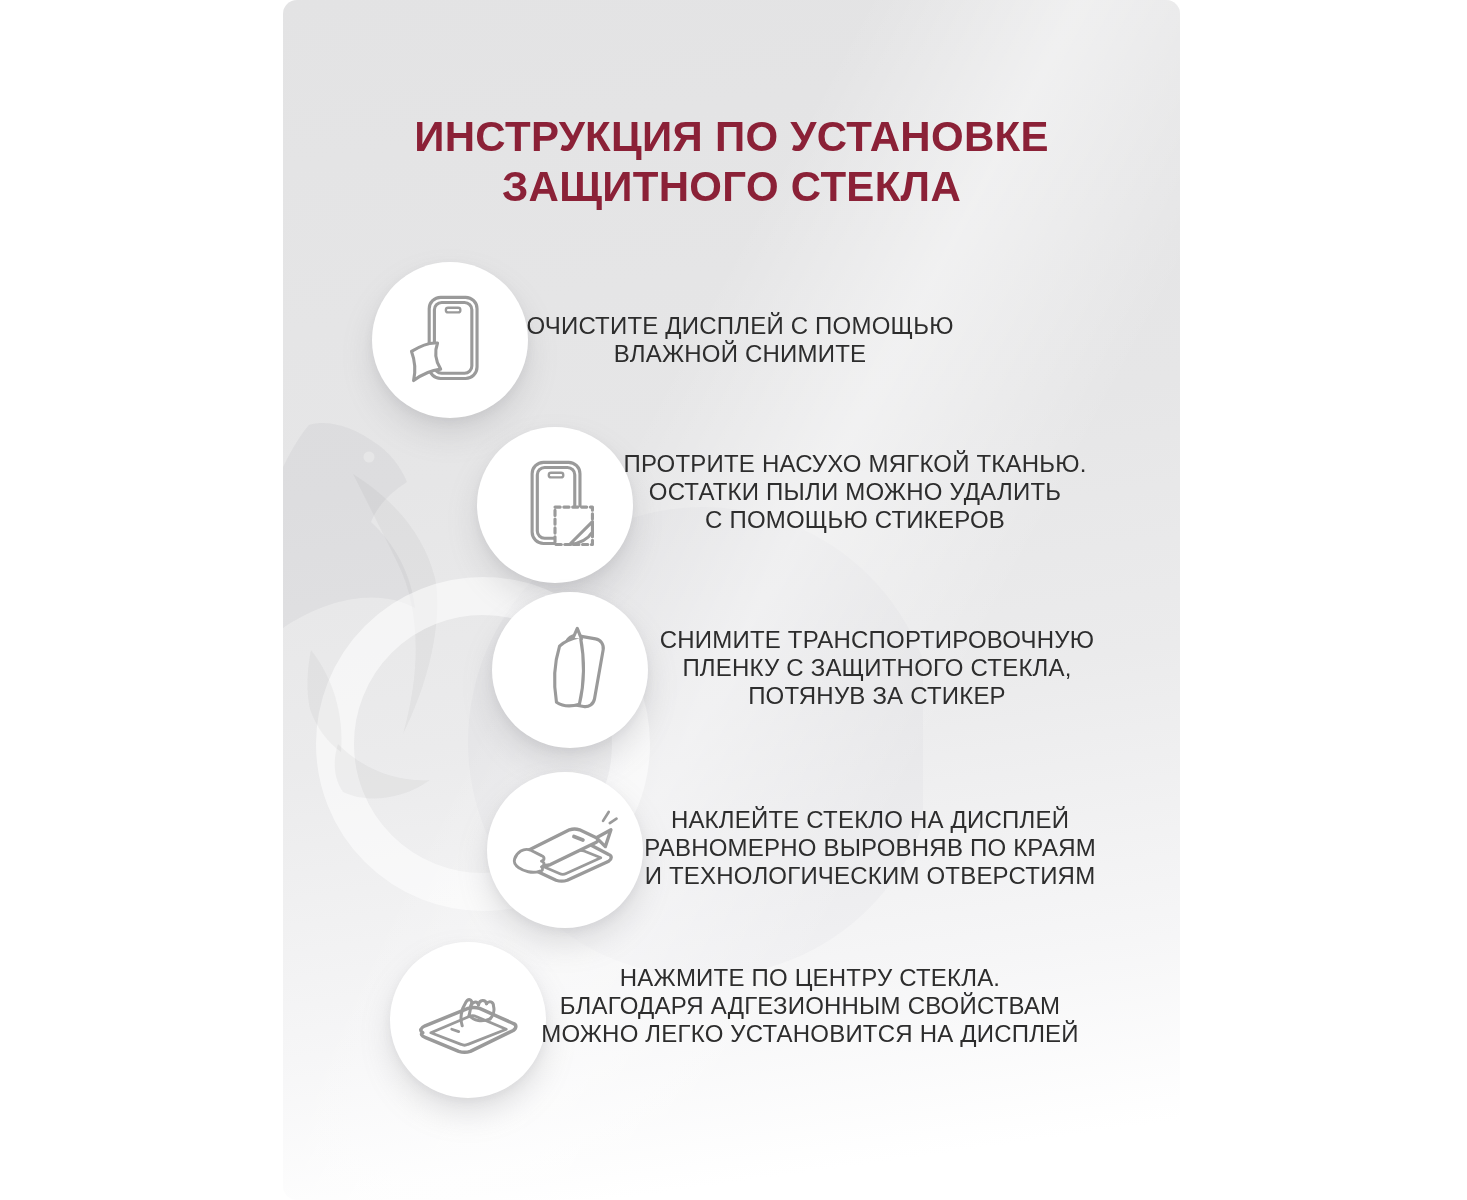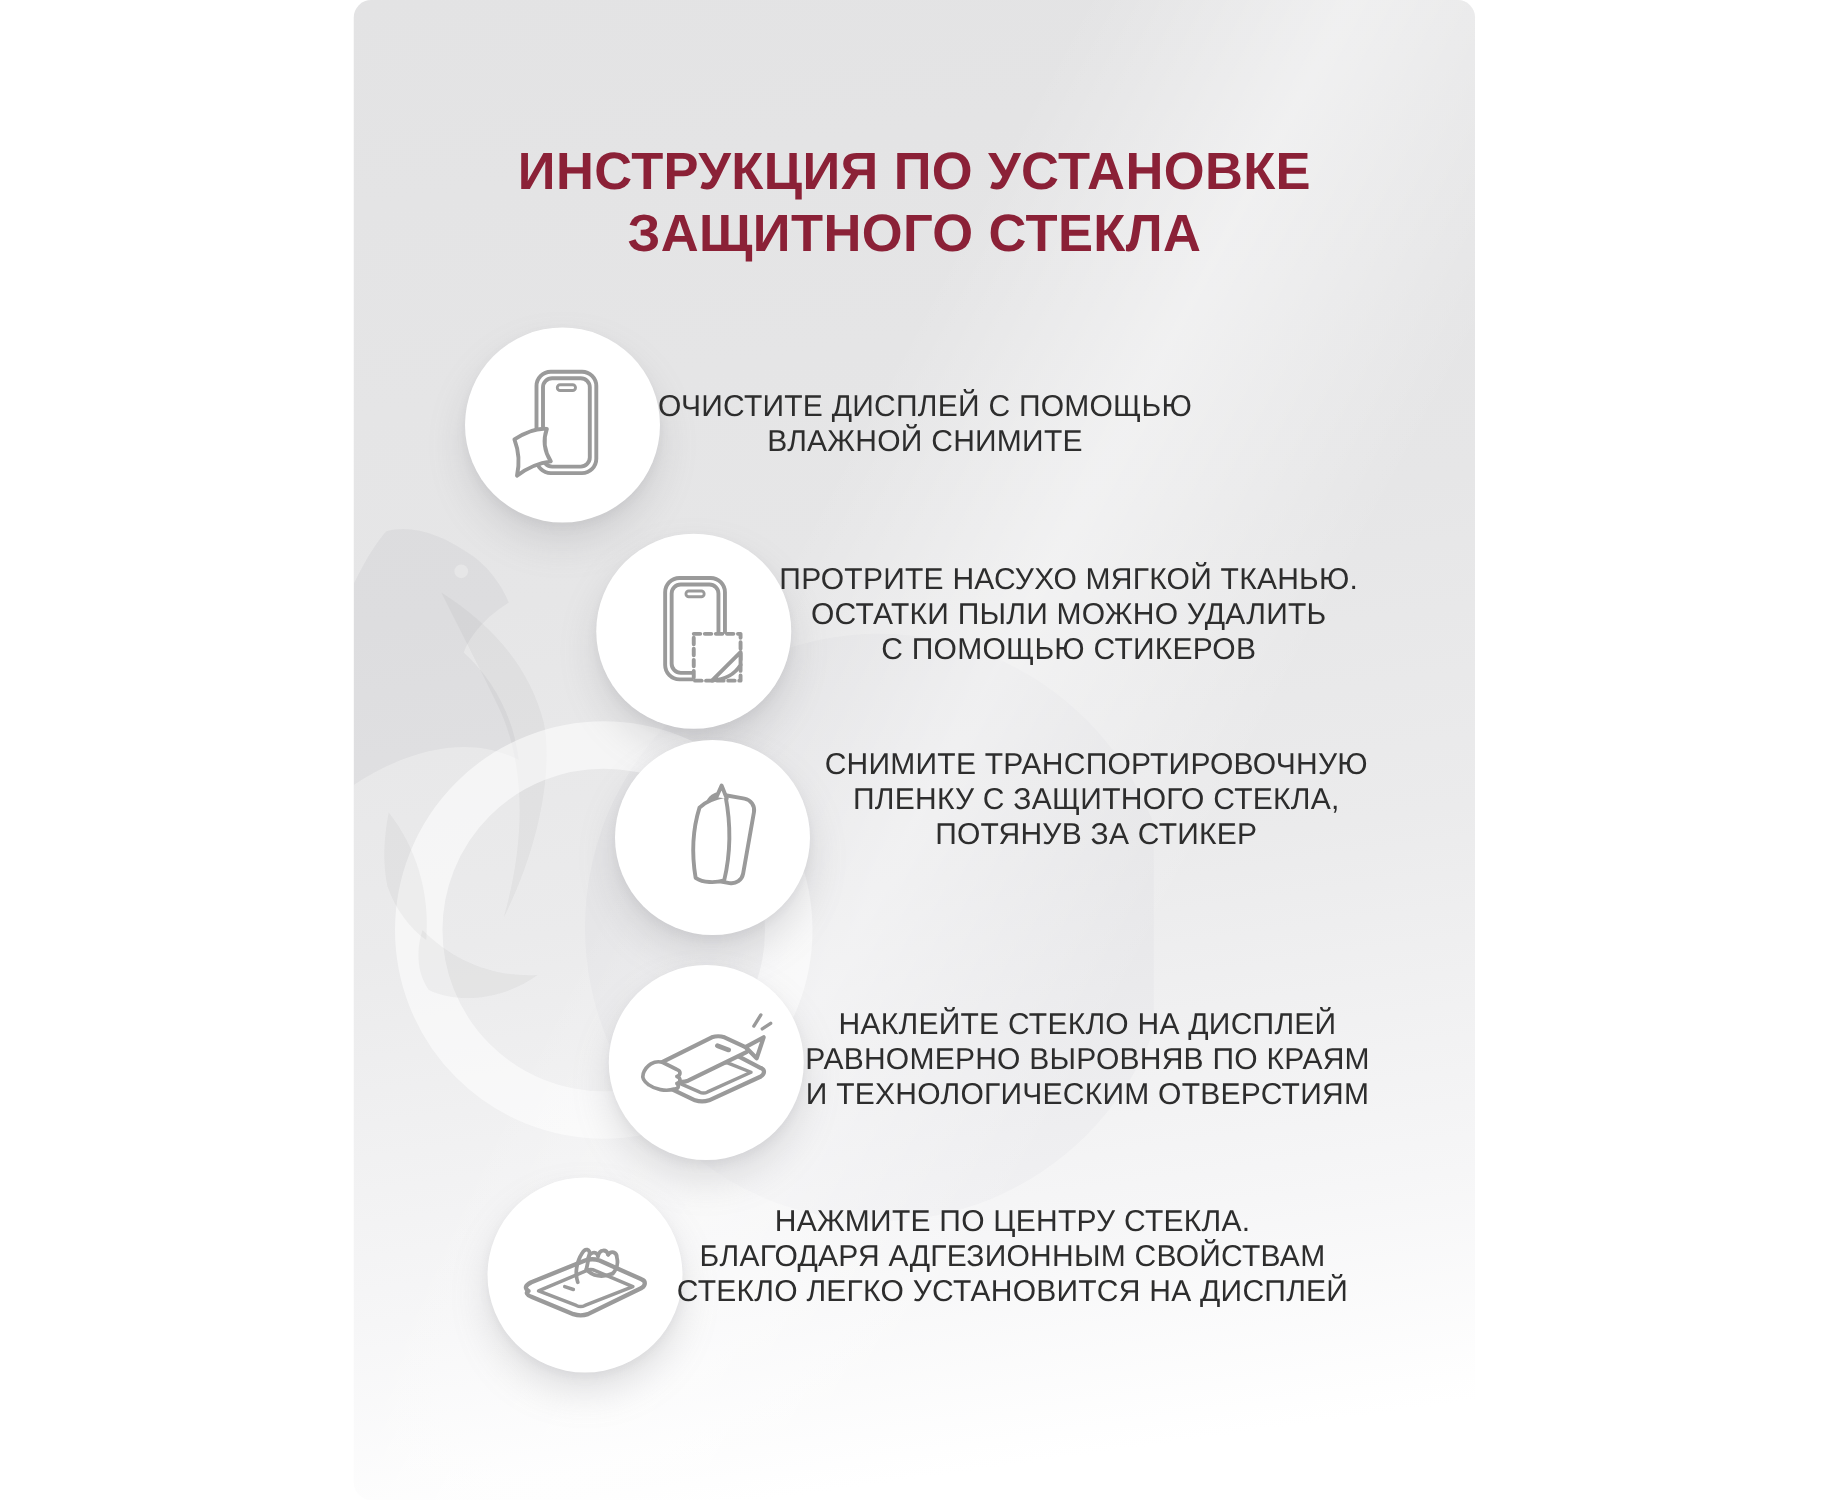--- a/index.html
+++ b/index.html
@@ -92,21 +92,21 @@
   <div>
     <div class="circle" style="left:209px;top:592px;">
       <svg width="104" height="104" viewBox="0 0 100 100">
         <g class="lineart">
           <rect x="42" y="18" width="36" height="66" rx="9" transform="rotate(10 60 51)"></rect>
           <path d="M 60,18 C 50,20 44,23 40,27 C 35,43 34,63 37,81 C 43,85 52,85 59,83 C 64,62 64,39 60,18 Z" fill="#fff"></path>
           <path d="M 53,19 L 57,10 L 61,20" fill="#fff"></path>
         </g>
       </svg>
     </div>
-    <div class="step-text" style="left:594px;top:640px;">СНИМИТЕ ТРАНСПОРТИРОВОЧНУЮ
+    <div class="step-text" style="left:594px;top:668px;">СНИМИТЕ ТРАНСПОРТИРОВОЧНУЮ
 ПЛЕНКУ С ЗАЩИТНОГО СТЕКЛА,
 ПОТЯНУВ ЗА СТИКЕР</div>
   </div>
 
   <div>
     <div class="circle" style="left:204px;top:772px;">
       <svg width="112" height="112" viewBox="0 0 100 100">
         <g class="lineart">
           <path d="M 22,65 C 19,63 19,61 23,59 L 60,44 C 63,43 67,43 70,44 L 89,54 C 92,55 92,58 89,60 L 52,77 C 49,78 45,78 42,77 L 23,68 C 20,67 20,66 22,65 Z"></path>
           <path d="M 29,64 L 61,51 C 63,50 65,50 67,51 L 82,57 L 51,71 C 49,72 47,72 45,71 Z" stroke-width="2.4"></path>
@@ -133,16 +133,16 @@
           <path d="M 52,39 C 53,34 58,33 59,37" stroke-width="2.6"></path>
           <path d="M 59,37 C 60,32 65,32 66,36" stroke-width="2.6"></path>
           <path d="M 66,36 C 68,33 72,34 72,38 C 73,42 72,46 69,49" stroke-width="2.6"></path>
           <path d="M 51,46 C 55,51 62,52 69,49" stroke-width="2.6"></path>
           <path d="M 36,58 L 42,60" stroke-width="2.4"></path>
         </g>
       </svg>
     </div>
     <div class="step-text" style="left:527px;top:1006px;">НАЖМИТЕ ПО ЦЕНТРУ СТЕКЛА.
 БЛАГОДАРЯ АДГЕЗИОННЫМ СВОЙСТВАМ
-СТЕКЛО ЛЕГКО УСТАНОВИТСЯ НА ДИСПЛЕЙ</div>
+МОЖНО ЛЕГКО УСТАНОВИТСЯ НА ДИСПЛЕЙ</div>
   </div>
 
 </div>
 
 </body></html>

